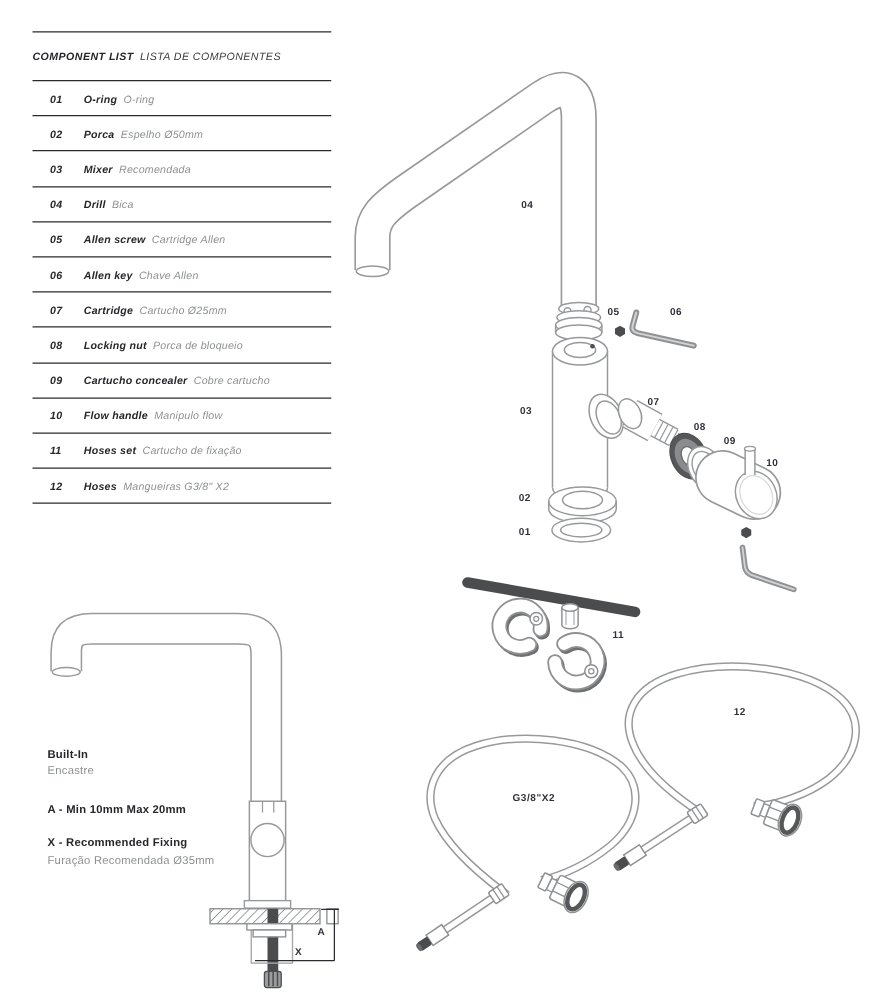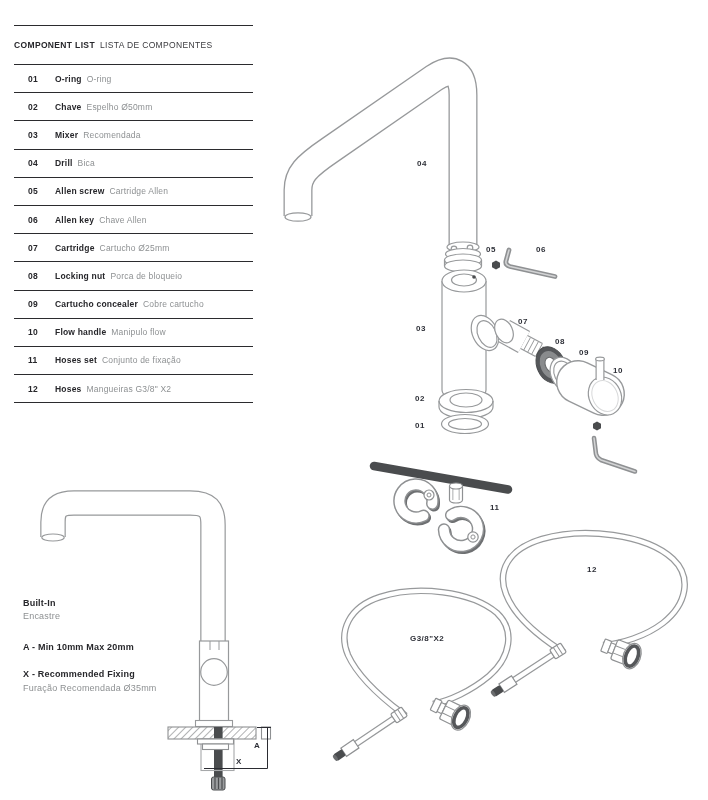--- a/index.html
+++ b/index.html
@@ -1,34 +1,34 @@
 <!DOCTYPE html>
 <html><head>
 <meta charset="utf-8">
 <style>
   html,body{margin:0;padding:0;background:#fff;}
   .page{position:relative;width:708px;height:800px;background:#fff;overflow:hidden;
         font-family:"Liberation Sans",sans-serif;color:#27272b;}
   svg{position:absolute;left:0;top:0;}
   
-  .clist{position:absolute;left:14px;top:25px;width:239px;}
+  .clist{position:absolute;left:26px;top:25px;width:239px;font-style:italic;}
   .clist .hdr{box-sizing:border-box;height:40px;display:flex;align-items:center;
       border-top:1.6px solid #2b2b2e;border-bottom:1.6px solid #2b2b2e;
       font-size:8.5px;letter-spacing:.35px;}
   .clist .hdr .t-en{font-weight:bold;margin-right:5px;}
   .clist .hdr .t-pt{font-weight:normal;color:#3a3a3e;}
   .crow{box-sizing:border-box;height:28.2px;display:flex;align-items:center;
       border-bottom:1.5px solid #2b2b2e;padding-left:14px;font-size:8.5px;letter-spacing:.2px;}
   .crow .num{width:27px;font-weight:bold;flex:none;}
   .crow .en{font-weight:bold;margin-right:5px;white-space:nowrap;}
   .crow .pt{color:#8d9092;white-space:nowrap;}
   
   .plabel{position:absolute;font-size:8px;font-weight:bold;color:#2e3038;letter-spacing:.45px;white-space:nowrap;}
   
-  .note{position:absolute;left:23px;font-size:9px;letter-spacing:.2px;white-space:nowrap;}
+  .note{position:absolute;left:38px;font-size:9px;letter-spacing:.2px;white-space:nowrap;}
   .bold{font-weight:bold;color:#27272b;}
   .gray{color:#8d9092;}
 </style>
 </head>
 <body>
 
 <div class="page">
 
   <svg width="708" height="800" viewBox="0 0 708 800">
     <defs>
@@ -252,21 +252,21 @@
       <span class="t-en">COMPONENT LIST</span>
       <span class="t-pt">LISTA DE COMPONENTES</span>
     </div>
     <div class="crow">
       <span class="num">01</span>
       <span class="en">O-ring</span>
       <span class="pt">O-ring</span>
     </div>
     <div class="crow">
       <span class="num">02</span>
-      <span class="en">Chave</span>
+      <span class="en">Porca</span>
       <span class="pt">Espelho Ø50mm</span>
     </div>
     <div class="crow">
       <span class="num">03</span>
       <span class="en">Mixer</span>
       <span class="pt">Recomendada</span>
     </div>
     <div class="crow">
       <span class="num">04</span>
       <span class="en">Drill</span>
@@ -298,21 +298,21 @@
       <span class="pt">Cobre cartucho</span>
     </div>
     <div class="crow">
       <span class="num">10</span>
       <span class="en">Flow handle</span>
       <span class="pt">Manipulo flow</span>
     </div>
     <div class="crow">
       <span class="num">11</span>
       <span class="en">Hoses set</span>
-      <span class="pt">Conjunto de fixação</span>
+      <span class="pt">Cartucho de fixação</span>
     </div>
     <div class="crow">
       <span class="num">12</span>
       <span class="en">Hoses</span>
       <span class="pt">Mangueiras G3/8" X2</span>
     </div>
   </div>
 
   <div class="plabel" style="left:417px;top:159px">04</div>
   <div class="plabel" style="left:486px;top:245px">05</div>

